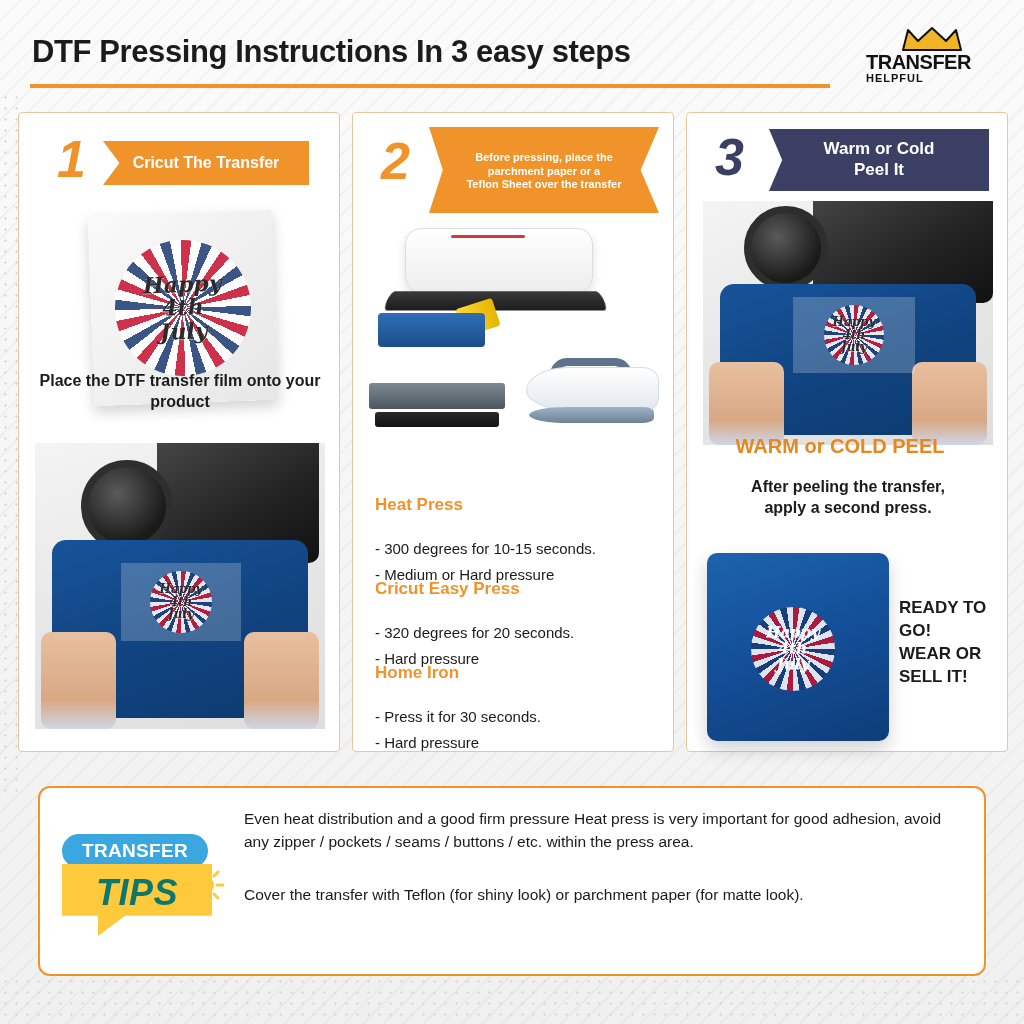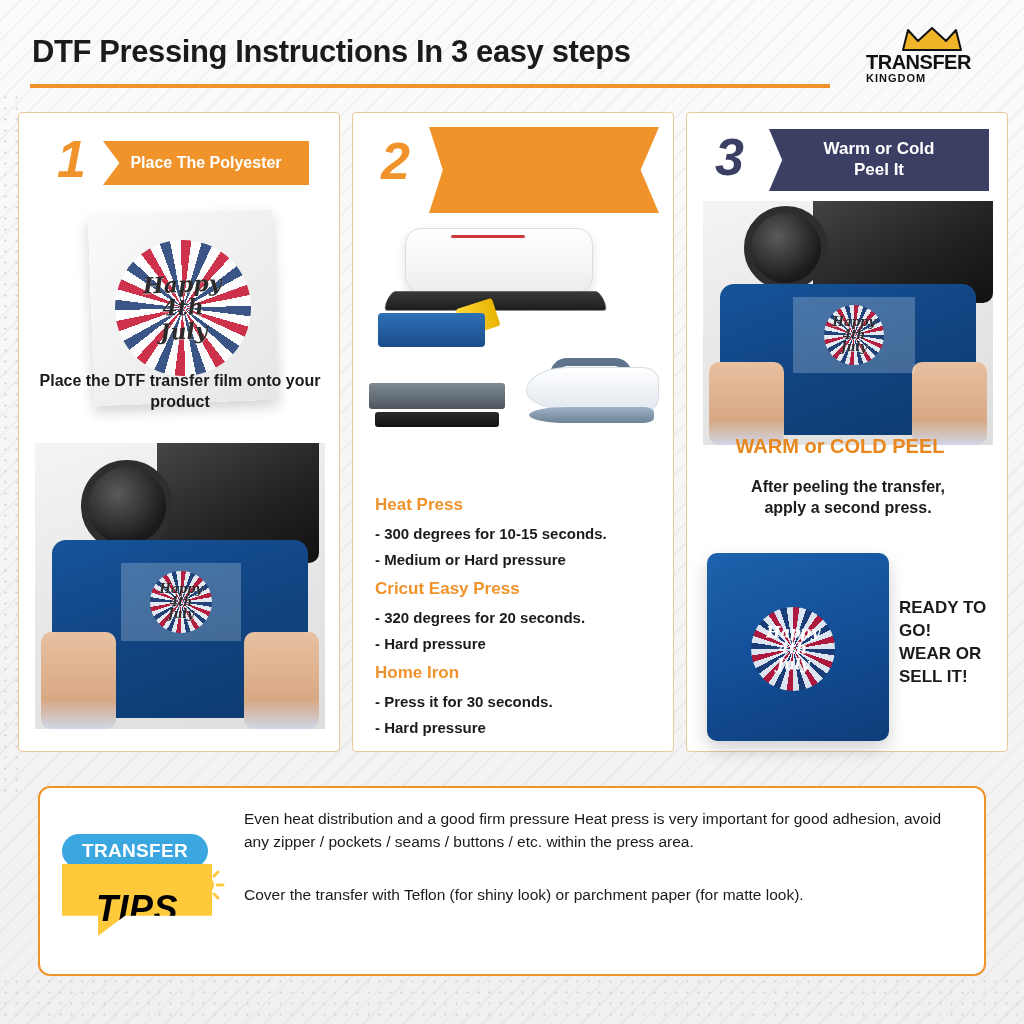--- a/index.html
+++ b/index.html
@@ -212,21 +212,21 @@
     background: linear-gradient(160deg,#1d63ad 0%,#14509a 45%,#0e3d79 100%);
     border-radius: 10px;
     box-shadow: 0 8px 18px rgba(0,0,0,.18);
   }
 
   
   .instr-head {
     position: absolute; font-size: 17px; font-weight: bold; color: #f0932b;
   }
   .instr-line {
-    position: absolute; font-size: 15px; font-weight: bold; color: #1b1b1b;
+    position: absolute; font-size: 15px; font-weight: normal; color: #1b1b1b; margin-top: 15px;
   }
 
   .warm-peel {
     position: absolute; font-size: 20px; font-weight: bold; color: #e8871e;
     text-align: center;
   }
   .ready-text {
     position: absolute; font-size: 17px; font-weight: bold; color: #1b1b1b;
     line-height: 1.35; text-align: left;
   }
@@ -243,23 +243,23 @@
     position: absolute; left: 0; top: 6px; width: 146px; height: 34px;
     background: #3ba7e0; border-radius: 17px;
     color: #ffffff; font-size: 19px; font-weight: bold;
     display: flex; align-items: center; justify-content: center;
     letter-spacing: .3px;
   }
   .tips-tips {
     position: absolute; left: 0; top: 36px; width: 150px; height: 72px;
     background: #ffc93c;
     clip-path: polygon(0 0, 100% 0, 100% 72%, 42% 72%, 24% 100%, 24% 72%, 0 72%);
-    color: #000000; font-size: 36px; font-weight: bold; font-style: italic;
+    color: #0f766e; font-size: 36px; font-weight: bold; font-style: italic;
     display: flex; align-items: flex-start; justify-content: center;
-    padding-top: 24px; letter-spacing: .5px;
+    padding-top: 8px; letter-spacing: .5px;
   }
   .tips-sun {
     position: absolute; left: 122px; top: 36px; width: 42px; height: 42px;
   }
   .tips-text {
     position: absolute; left: 244px; font-size: 15.5px; color: #1b1b1b;
     line-height: 1.48; width: 712px;
   }
   .t1 { top: 808px; }
   .t2 { top: 884px; }
@@ -276,29 +276,29 @@
   <div class="header">
     <div class="header-title">DTF Pressing Instructions In 3 easy steps</div>
     <div class="header-rule"></div>
     <div class="logo">
       <span>
         <svg width="62" height="26" viewBox="0 0 62 26">
           <path d="M2 24 L7 4 L17 15 L31 2 L45 15 L55 4 L60 24 Z" fill="#f0b429" stroke="#111" stroke-width="2" stroke-linejoin="round"></path>
         </svg>
       </span>
       <div class="logo-main">TRANSFER</div>
-      <div class="logo-sub">KINGDOM</div>
+      <div class="logo-sub">HELPFUL</div>
     </div>
   </div>
 
   <div class="card card1">
     <div class="stepnum" style="left:38px; top:20px;">1</div>
     <div class="ribbon orange" style="left:84px; top:28px; width:206px; height:44px; font-size:16px;
                 clip-path: polygon(0 0, 100% 0, 100% 100%, 0 100%, 8% 50%);">
-      <span>Place The Polyester</span>
+      <span>Cricut The Transfer</span>
     </div>
 
     <div class="photo photo-film" style="left:72px; top:100px; width:184px; height:190px;">
       <div class="flag-burst" style="width:136px; height:136px;"></div>
       <div class="art-decal" style="inset:0;">
         <div class="decal-script" style="font-size:22px;">
           Happy<br>4th<br>July
         </div>
       </div>
     </div>
@@ -321,20 +321,23 @@
           Happy<br>4th<br>July
         </div>
       </div>
     </div>
   </div>
 
   <div class="card card2">
     <div class="stepnum" style="left:28px; top:22px;">2</div>
     <div class="ribbon orange" style="left:76px; top:14px; width:230px; height:86px; font-size:16px;
                 clip-path: polygon(0 0, 100% 0, 92% 50%, 100% 100%, 0 100%, 6% 50%);">
+      <span style="font-size:11px; font-weight:bold; line-height:1.25; margin-top:3px; white-space:pre-line;">Before pressing, place the
+parchment paper or a
+Teflon Sheet over the transfer</span>
     </div>
 
     <div class="machine" style="left:10px; top:100px; width:302px; height:250px;">
       <div class="m-white-body">
         <div class="m-white-stripe"></div>
       </div>
       <div class="m-white-base"></div>
       <div class="m-blue-press">
         <div class="m-blue-handle"></div>
         <div class="m-blue-head"></div>

